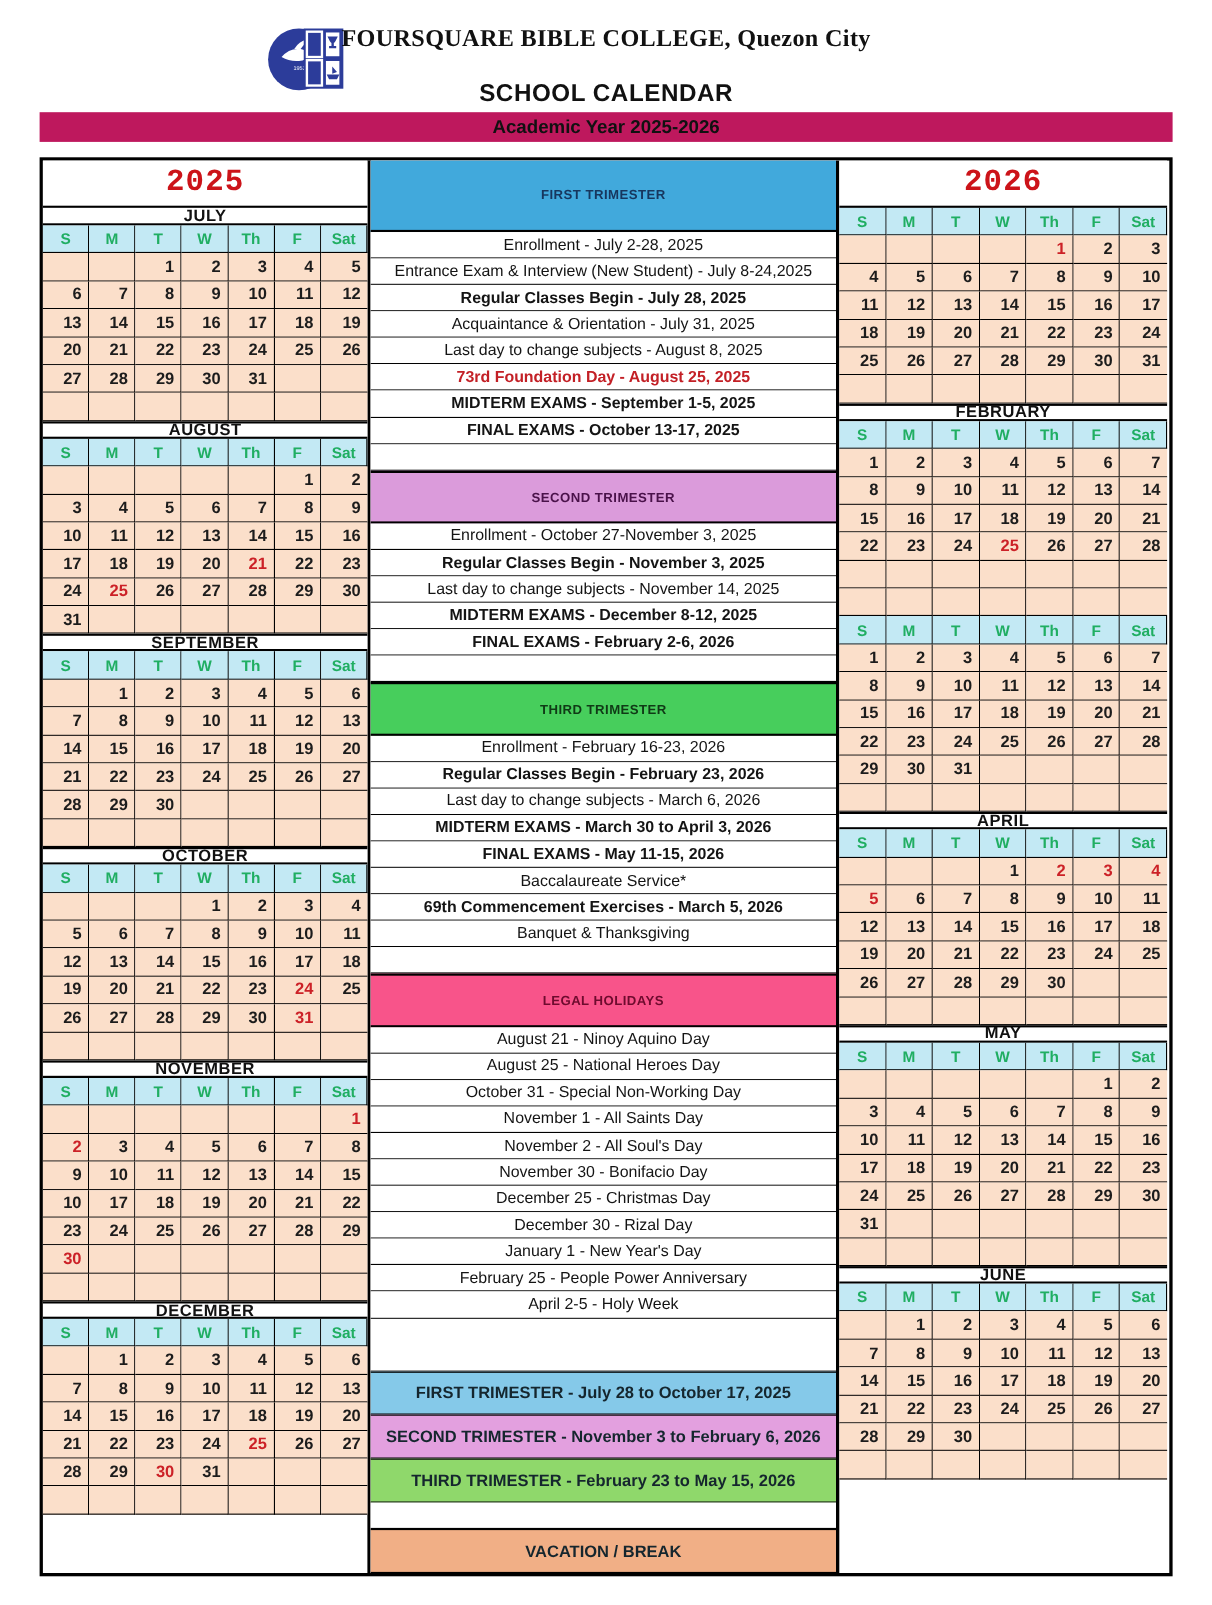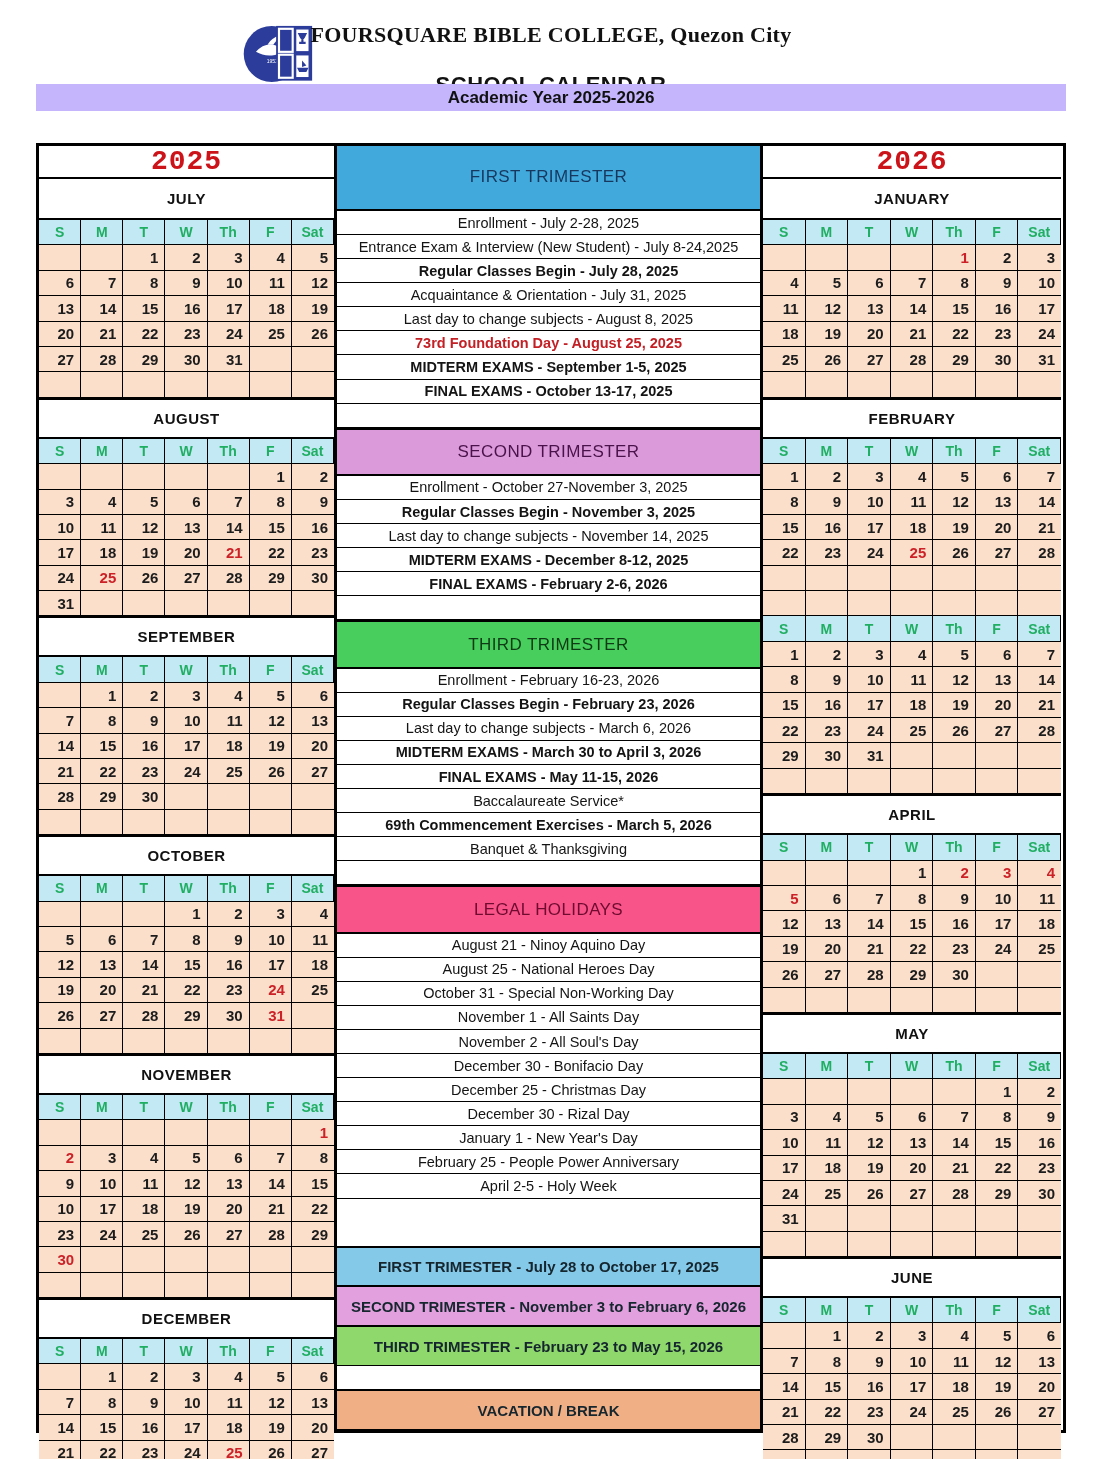--- a/index.html
+++ b/index.html
@@ -4,48 +4,48 @@
 <style>
   * { box-sizing: border-box; margin: 0; padding: 0; }
   html,body { width:1102px; height:1459px; background:#fff; font-family:"Liberation Sans", sans-serif; }
   #page { position:relative; width:1102px; height:1459px; background:#fff; overflow:hidden; }
 
   
   #logo { position:absolute; left:243px; top:20px; width:72px; height:68px; }
   #titles { position:absolute; left:36px; top:22px; width:1030px; text-align:center; }
   #college-title { font-family:"Liberation Serif", serif; font-weight:bold; font-size:22px; color:#111; letter-spacing:.3px; }
   #calendar-title { font-family:"Liberation Sans", sans-serif; font-weight:bold; font-size:22px; color:#111; margin-top:24px; letter-spacing:.5px; }
-  #banner { position:absolute; left:36px; top:84px; width:1030px; height:27px; background:#c4b5fd;
+  #banner { position:absolute; left:36px; top:102px; width:1030px; height:27px; background:#be185d;
             display:flex; align-items:center; justify-content:center; font-weight:bold; font-size:17px; color:#111; }
 
   
   #table { position:absolute; left:36px; top:143px; width:1030px; height:1290px;
            border:3px solid #000; display:flex; }
   .cal-col { width:298px; }
   #col-left  { border-right:3px solid #000; }
   #col-mid   { width:426px; border-right:3px solid #000; background:#fff; }
   .cal-col, #col-mid { display:flex; flex-direction:column; }
 
   .year-header { height:43px; background:#fff; display:flex; align-items:center; justify-content:center;
                  font-size:28px; font-weight:bold; color:#cc1319; border-bottom:2.5px solid #000; letter-spacing:1px;font-family:Liberation Mono, monospace; }
-  .month-title { height:41px; background:#fff; display:flex; align-items:center; justify-content:center;
+  .month-title { height:16px; background:#fff; display:flex; align-items:center; justify-content:center;
                  font-size:15px; font-weight:bold; color:#111; border-bottom:2.5px solid #000; border-top:2.5px solid #000; letter-spacing:.5px; }
   .month:first-of-type .month-title, .year-header + .month .month-title { border-top:none; }
   .month-grid { display:grid; grid-template-columns:repeat(7,1fr); grid-auto-rows:25.4px; }
   .dow-cell { background:#c3e9f4; color:#20ae62; font-weight:bold; font-size:14px;
               display:flex; align-items:center; justify-content:center;
               border-right:1.6px solid #000; border-bottom:1.6px solid #000; }
   .day-cell { background:#fbdfca; color:#1c1c1c; font-weight:600; font-size:15px;
               display:flex; align-items:center; justify-content:flex-end; padding-right:6px;
               border-right:1.6px solid #000; border-bottom:1.6px solid #000; }
   .dow-cell:last-child, .day-cell:nth-child(7n) { border-right:none; }
   .day-red { color:#cc2127; }
 
   
-  .mid-section { display:flex; align-items:center; justify-content:center; font-weight:normal; font-size:17px;
+  .mid-section { display:flex; align-items:center; justify-content:center; font-weight:bold; font-size:12px;
                  border-bottom:2.5px solid #000; border-top:2.5px solid #000; letter-spacing:.4px; }
   #col-mid > :first-child { border-top:none; }
   .mid-event { height:25.4px; background:#fff; display:flex; align-items:center; justify-content:center;
                font-size:14.5px; color:#141414; border-bottom:1.6px solid #000; }
   .mid-event.bold { font-weight:bold; }
   .mid-event.red-italic { font-weight:bold; color:#c32026; }
   .mid-gap { background:#fff; border-bottom:1.6px solid #000; }
   .mid-summary { height:42px; display:flex; align-items:center; justify-content:center;
                  font-size:15px; font-weight:bold; color:#15262e; border-bottom:1.6px solid #000; border-top:1.6px solid #000; }
 </style>
@@ -445,37 +445,36 @@
         <div class="mid-event">Baccalaureate Service*</div>
         <div class="mid-event bold">69th Commencement Exercises - March 5, 2026</div>
         <div class="mid-event">Banquet &amp; Thanksgiving</div>
         <div class="mid-gap" style="height: 25.4px;"></div>
         <div class="mid-section" style="height: 50.8px; background: rgb(248, 84, 138); color: rgb(110, 11, 46);">LEGAL HOLIDAYS</div>
         <div class="mid-event">August 21 - Ninoy Aquino Day</div>
         <div class="mid-event">August 25 - National Heroes Day</div>
         <div class="mid-event">October 31 - Special Non-Working Day</div>
         <div class="mid-event">November 1 - All Saints Day</div>
         <div class="mid-event">November 2 - All Soul's Day</div>
-        <div class="mid-event">December 30 - Bonifacio Day</div>
+        <div class="mid-event">November 30 - Bonifacio Day</div>
         <div class="mid-event">December 25 - Christmas Day</div>
         <div class="mid-event">December 30 - Rizal Day</div>
         <div class="mid-event">January 1 - New Year's Day</div>
         <div class="mid-event">February 25 - People Power Anniversary</div>
         <div class="mid-event">April 2-5 - Holy Week</div>
         <div class="mid-gap" style="height: 50.8px;"></div>
         <div class="mid-summary" style="background: rgb(133, 201, 233);">FIRST TRIMESTER - July 28 to October 17, 2025</div>
         <div class="mid-summary" style="background: rgb(227, 160, 223);">SECOND TRIMESTER - November 3 to February 6, 2026</div>
         <div class="mid-summary" style="background: rgb(143, 216, 107);">THIRD TRIMESTER - February 23 to May 15, 2026</div>
         <div class="mid-gap" style="height: 25.4px;"></div>
         <div class="mid-summary" style="background: rgb(241, 175, 134);">VACATION / BREAK</div>
       </div>
     <div class="cal-col" id="col-right">
         <div class="year-header">2026</div>
         <div class="month">
-          <div class="month-title">JANUARY</div>
           <div class="month-grid">
             <div class="dow-cell">S</div>
             <div class="dow-cell">M</div>
             <div class="dow-cell">T</div>
             <div class="dow-cell">W</div>
             <div class="dow-cell">Th</div>
             <div class="dow-cell">F</div>
             <div class="dow-cell">Sat</div>
             <div class="day-cell"></div>
             <div class="day-cell"></div>

